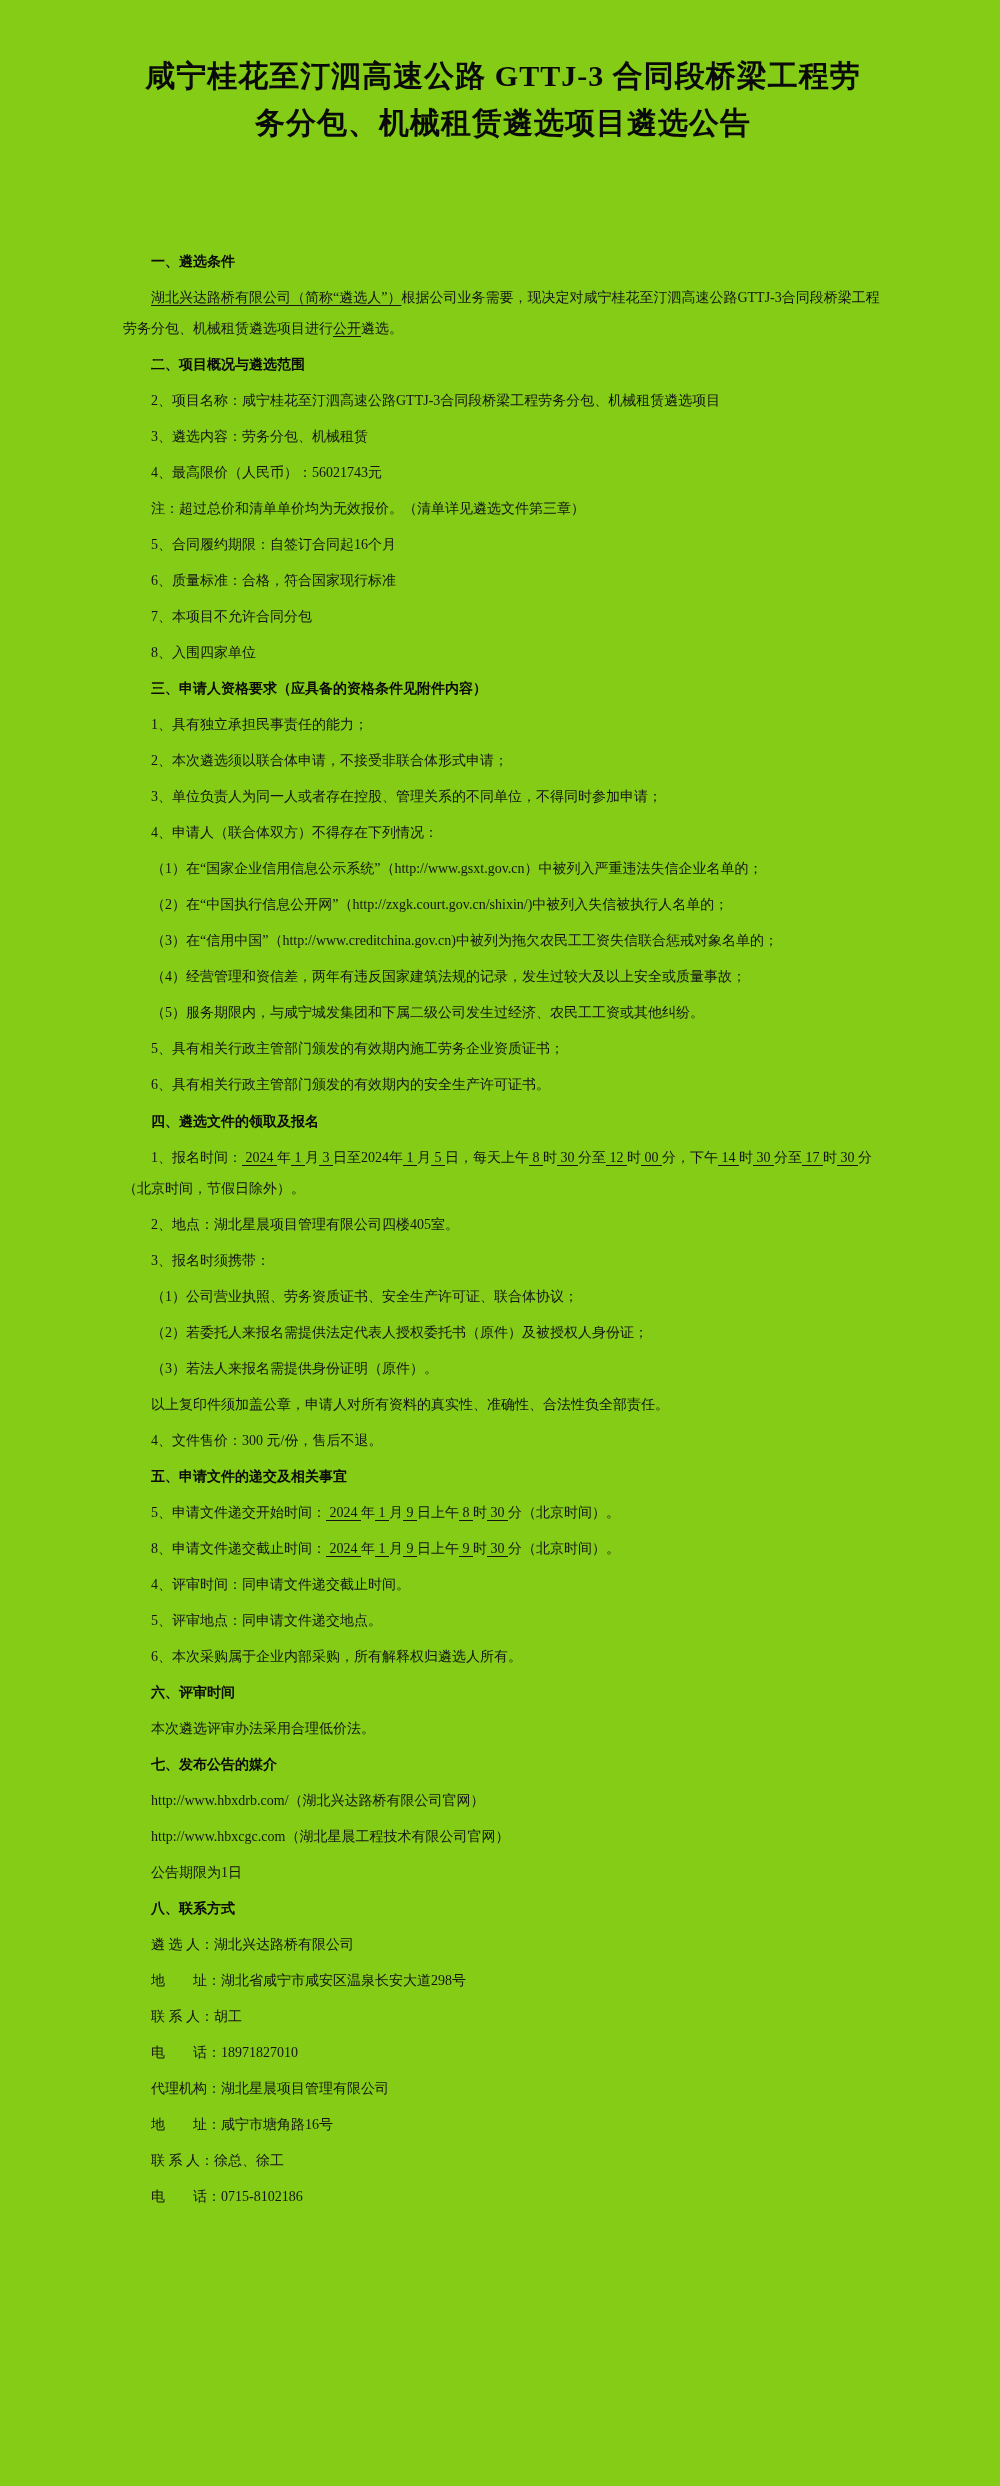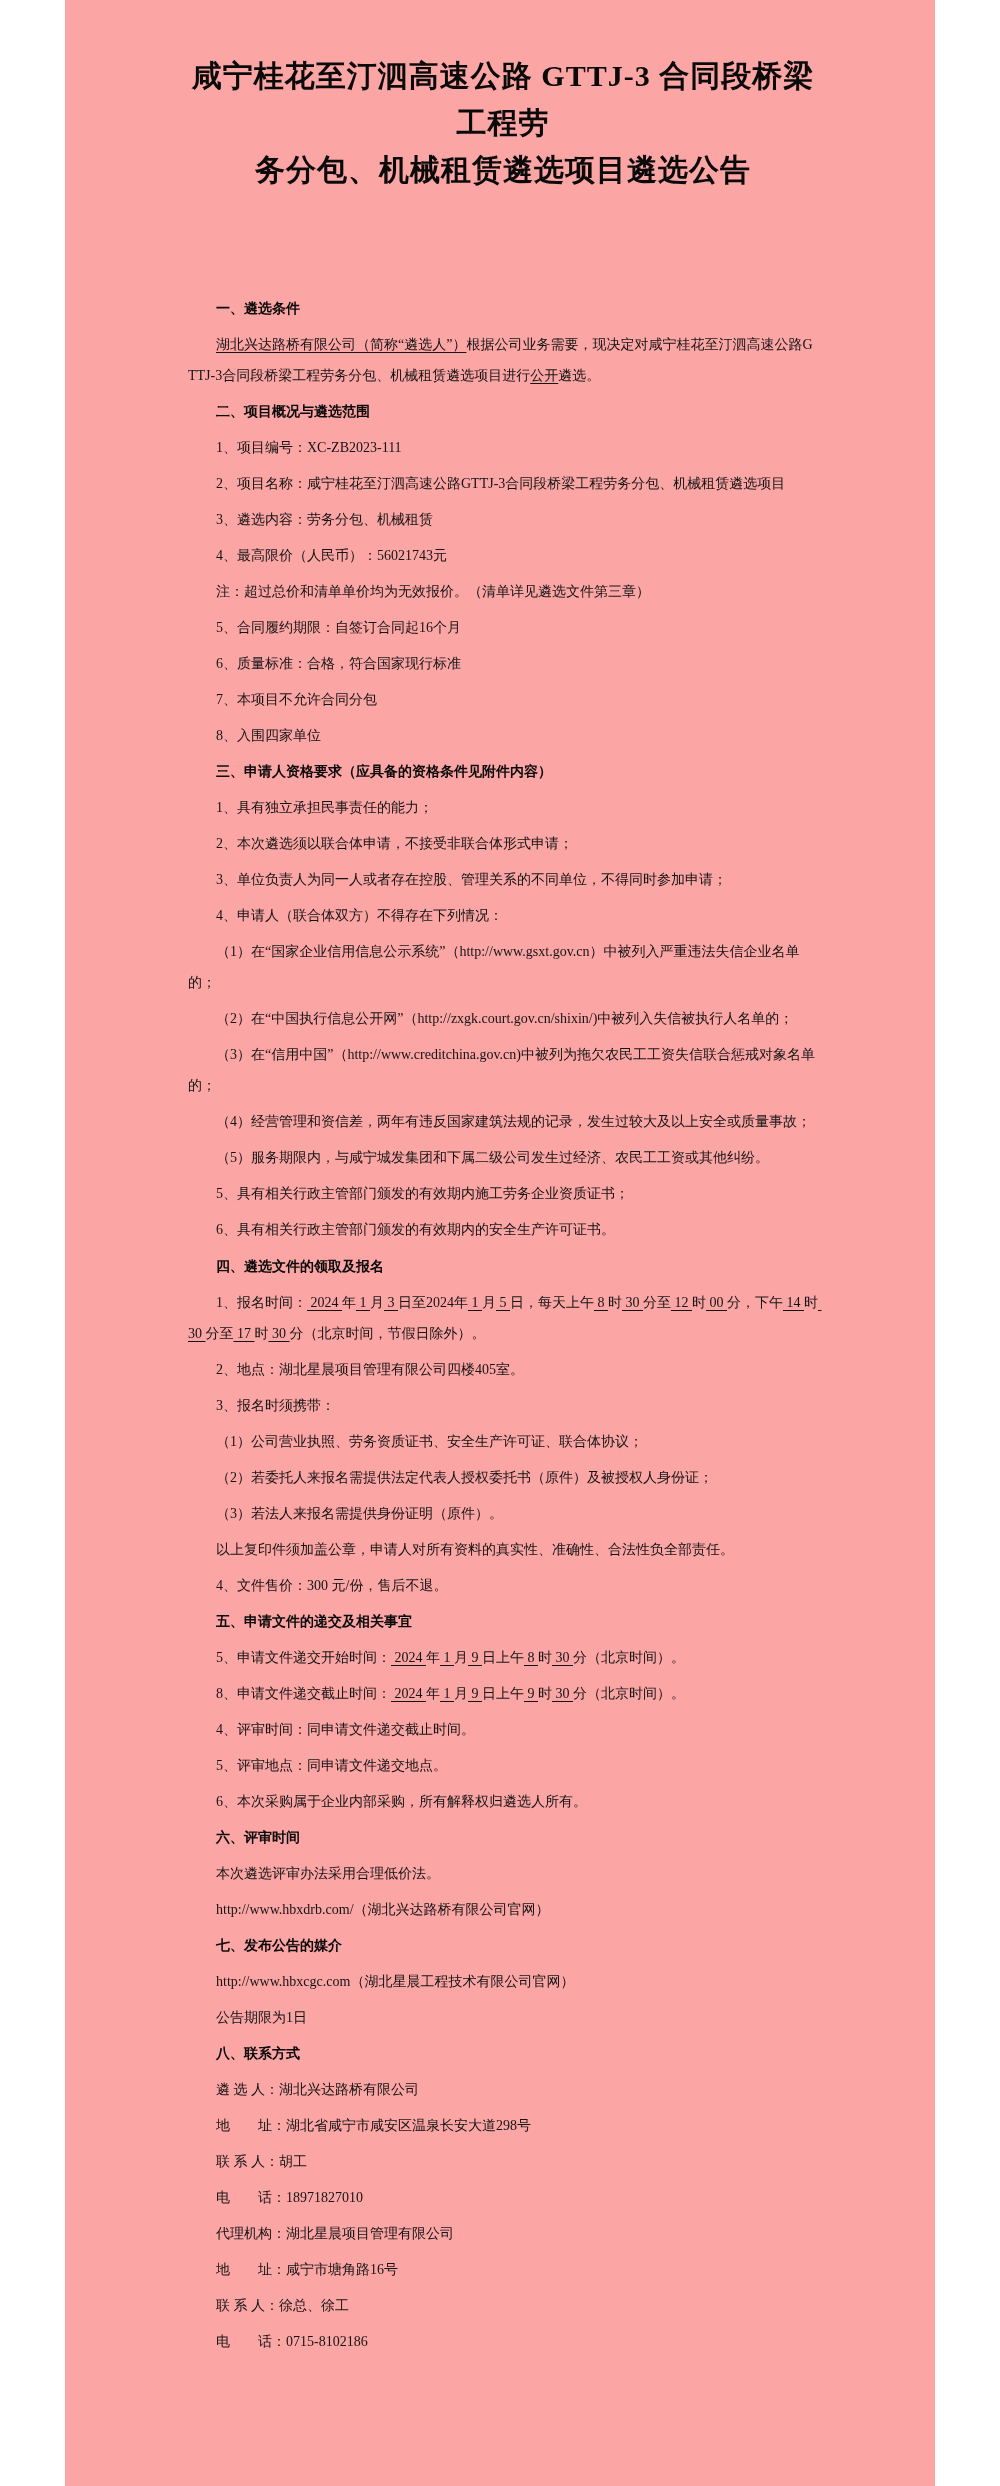--- a/index.html
+++ b/index.html
@@ -2,24 +2,24 @@
 <html lang="zh"><head>
 <meta charset="utf-8">
 <style>
   html, body {
     margin: 0;
     padding: 0;
     background: #ffffff;
   }
   .page {
     position: relative;
-    width: 870px;
+    width: 1000px;
     height: 2486px;
     margin: 0 auto;
-    background: #fca5a5;
+    background: #84cc16;
     box-sizing: border-box;
     padding: 52px 112px 0 118px;
     overflow: hidden;
     font-family: "Liberation Serif", "DejaVu Serif", serif;
     color: #111111;
   }
   .title-block {
     text-align: center;
     font-weight: bold;
     font-size: 30px;
@@ -54,21 +54,20 @@
 
 <div class="page">
   <div class="title-block">
     <div>咸宁桂花至汀泗高速公路 GTTJ-3 合同段桥梁工程劳</div>
     <div>务分包、机械租赁遴选项目遴选公告</div>
   </div>
   <div class="doc-body">
       <p class="para bold"><span>一、遴选条件</span></p>
       <p class="para"><span class="u">湖北兴达路桥有限公司（简称“遴选人”）</span><span>根据公司业务需要，现决定对咸宁桂花至汀泗高速公路GTTJ-3合同段桥梁工程劳务分包、机械租赁遴选项目进行</span><span class="u">公开</span><span>遴选。</span></p>
       <p class="para bold"><span>二、项目概况与遴选范围</span></p>
-      <p class="para"><span>1、项目编号：XC-ZB2023-111</span></p>
       <p class="para"><span>2、项目名称：咸宁桂花至汀泗高速公路GTTJ-3合同段桥梁工程劳务分包、机械租赁遴选项目</span></p>
       <p class="para"><span>3、遴选内容：劳务分包、机械租赁</span></p>
       <p class="para"><span>4、最高限价（人民币）：56021743元</span></p>
       <p class="para"><span>注：超过总价和清单单价均为无效报价。（清单详见遴选文件第三章）</span></p>
       <p class="para"><span>5、合同履约期限：自签订合同起16个月</span></p>
       <p class="para"><span>6、质量标准：合格，符合国家现行标准</span></p>
       <p class="para"><span>7、本项目不允许合同分包</span></p>
       <p class="para"><span>8、入围四家单位</span></p>
       <p class="para bold"><span>三、申请人资格要求（应具备的资格条件见附件内容）</span></p>
       <p class="para"><span>1、具有独立承担民事责任的能力；</span></p>
@@ -92,22 +91,22 @@
       <p class="para"><span>以上复印件须加盖公章，申请人对所有资料的真实性、准确性、合法性负全部责任。</span></p>
       <p class="para"><span>4、文件售价：300 元/份，售后不退。</span></p>
       <p class="para bold"><span>五、申请文件的递交及相关事宜</span></p>
       <p class="para"><span>5、申请文件递交开始时间：</span><span class="u"> 2024 </span><span>年</span><span class="u"> 1 </span><span>月</span><span class="u"> 9 </span><span>日上午</span><span class="u"> 8 </span><span>时</span><span class="u"> 30 </span><span>分（北京时间）。</span></p>
       <p class="para"><span>8、申请文件递交截止时间：</span><span class="u"> 2024 </span><span>年</span><span class="u"> 1 </span><span>月</span><span class="u"> 9 </span><span>日上午</span><span class="u"> 9 </span><span>时</span><span class="u"> 30 </span><span>分（北京时间）。</span></p>
       <p class="para"><span>4、评审时间：同申请文件递交截止时间。</span></p>
       <p class="para"><span>5、评审地点：同申请文件递交地点。</span></p>
       <p class="para"><span>6、本次采购属于企业内部采购，所有解释权归遴选人所有。</span></p>
       <p class="para bold"><span>六、评审时间</span></p>
       <p class="para"><span>本次遴选评审办法采用合理低价法。</span></p>
+      <p class="para bold"><span>七、发布公告的媒介</span></p>
       <p class="para"><span>http://www.hbxdrb.com/（湖北兴达路桥有限公司官网）</span></p>
-      <p class="para bold"><span>七、发布公告的媒介</span></p>
       <p class="para"><span>http://www.hbxcgc.com（湖北星晨工程技术有限公司官网）</span></p>
       <p class="para"><span>公告期限为1日</span></p>
       <p class="para bold"><span>八、联系方式</span></p>
       <p class="para"><span>遴 选 人：湖北兴达路桥有限公司</span></p>
       <p class="para"><span>地　　址：湖北省咸宁市咸安区温泉长安大道298号</span></p>
       <p class="para"><span>联 系 人：胡工</span></p>
       <p class="para"><span>电　　话：18971827010</span></p>
       <p class="para"><span>代理机构：湖北星晨项目管理有限公司</span></p>
       <p class="para"><span>地　　址：咸宁市塘角路16号</span></p>
       <p class="para"><span>联 系 人：徐总、徐工</span></p>

